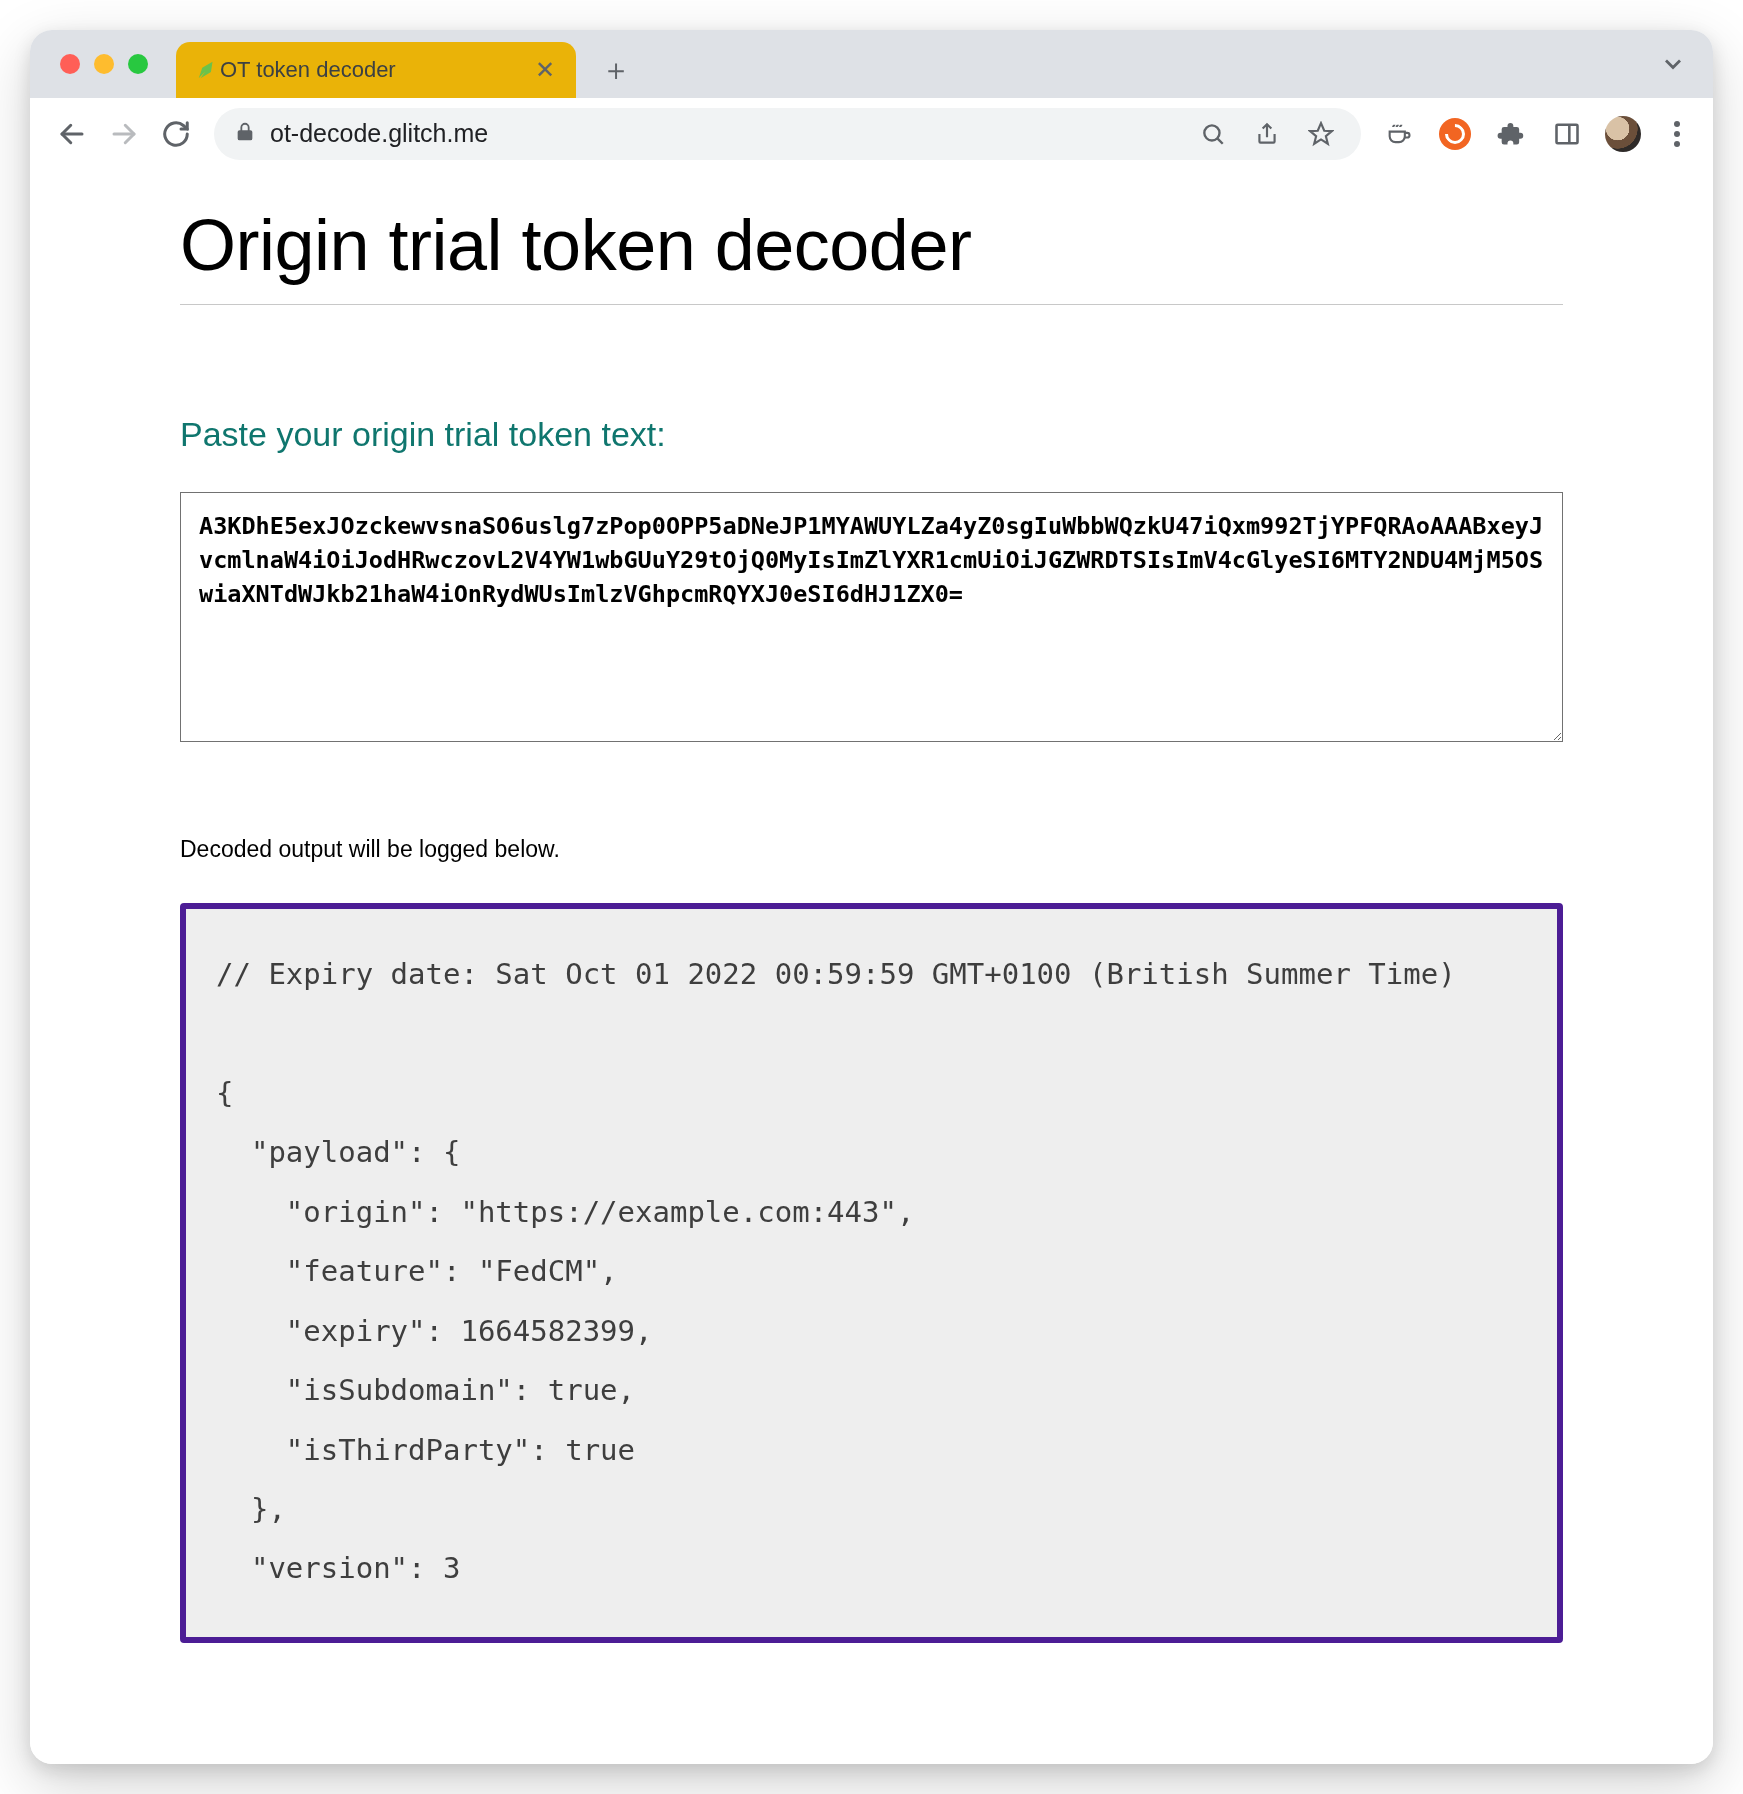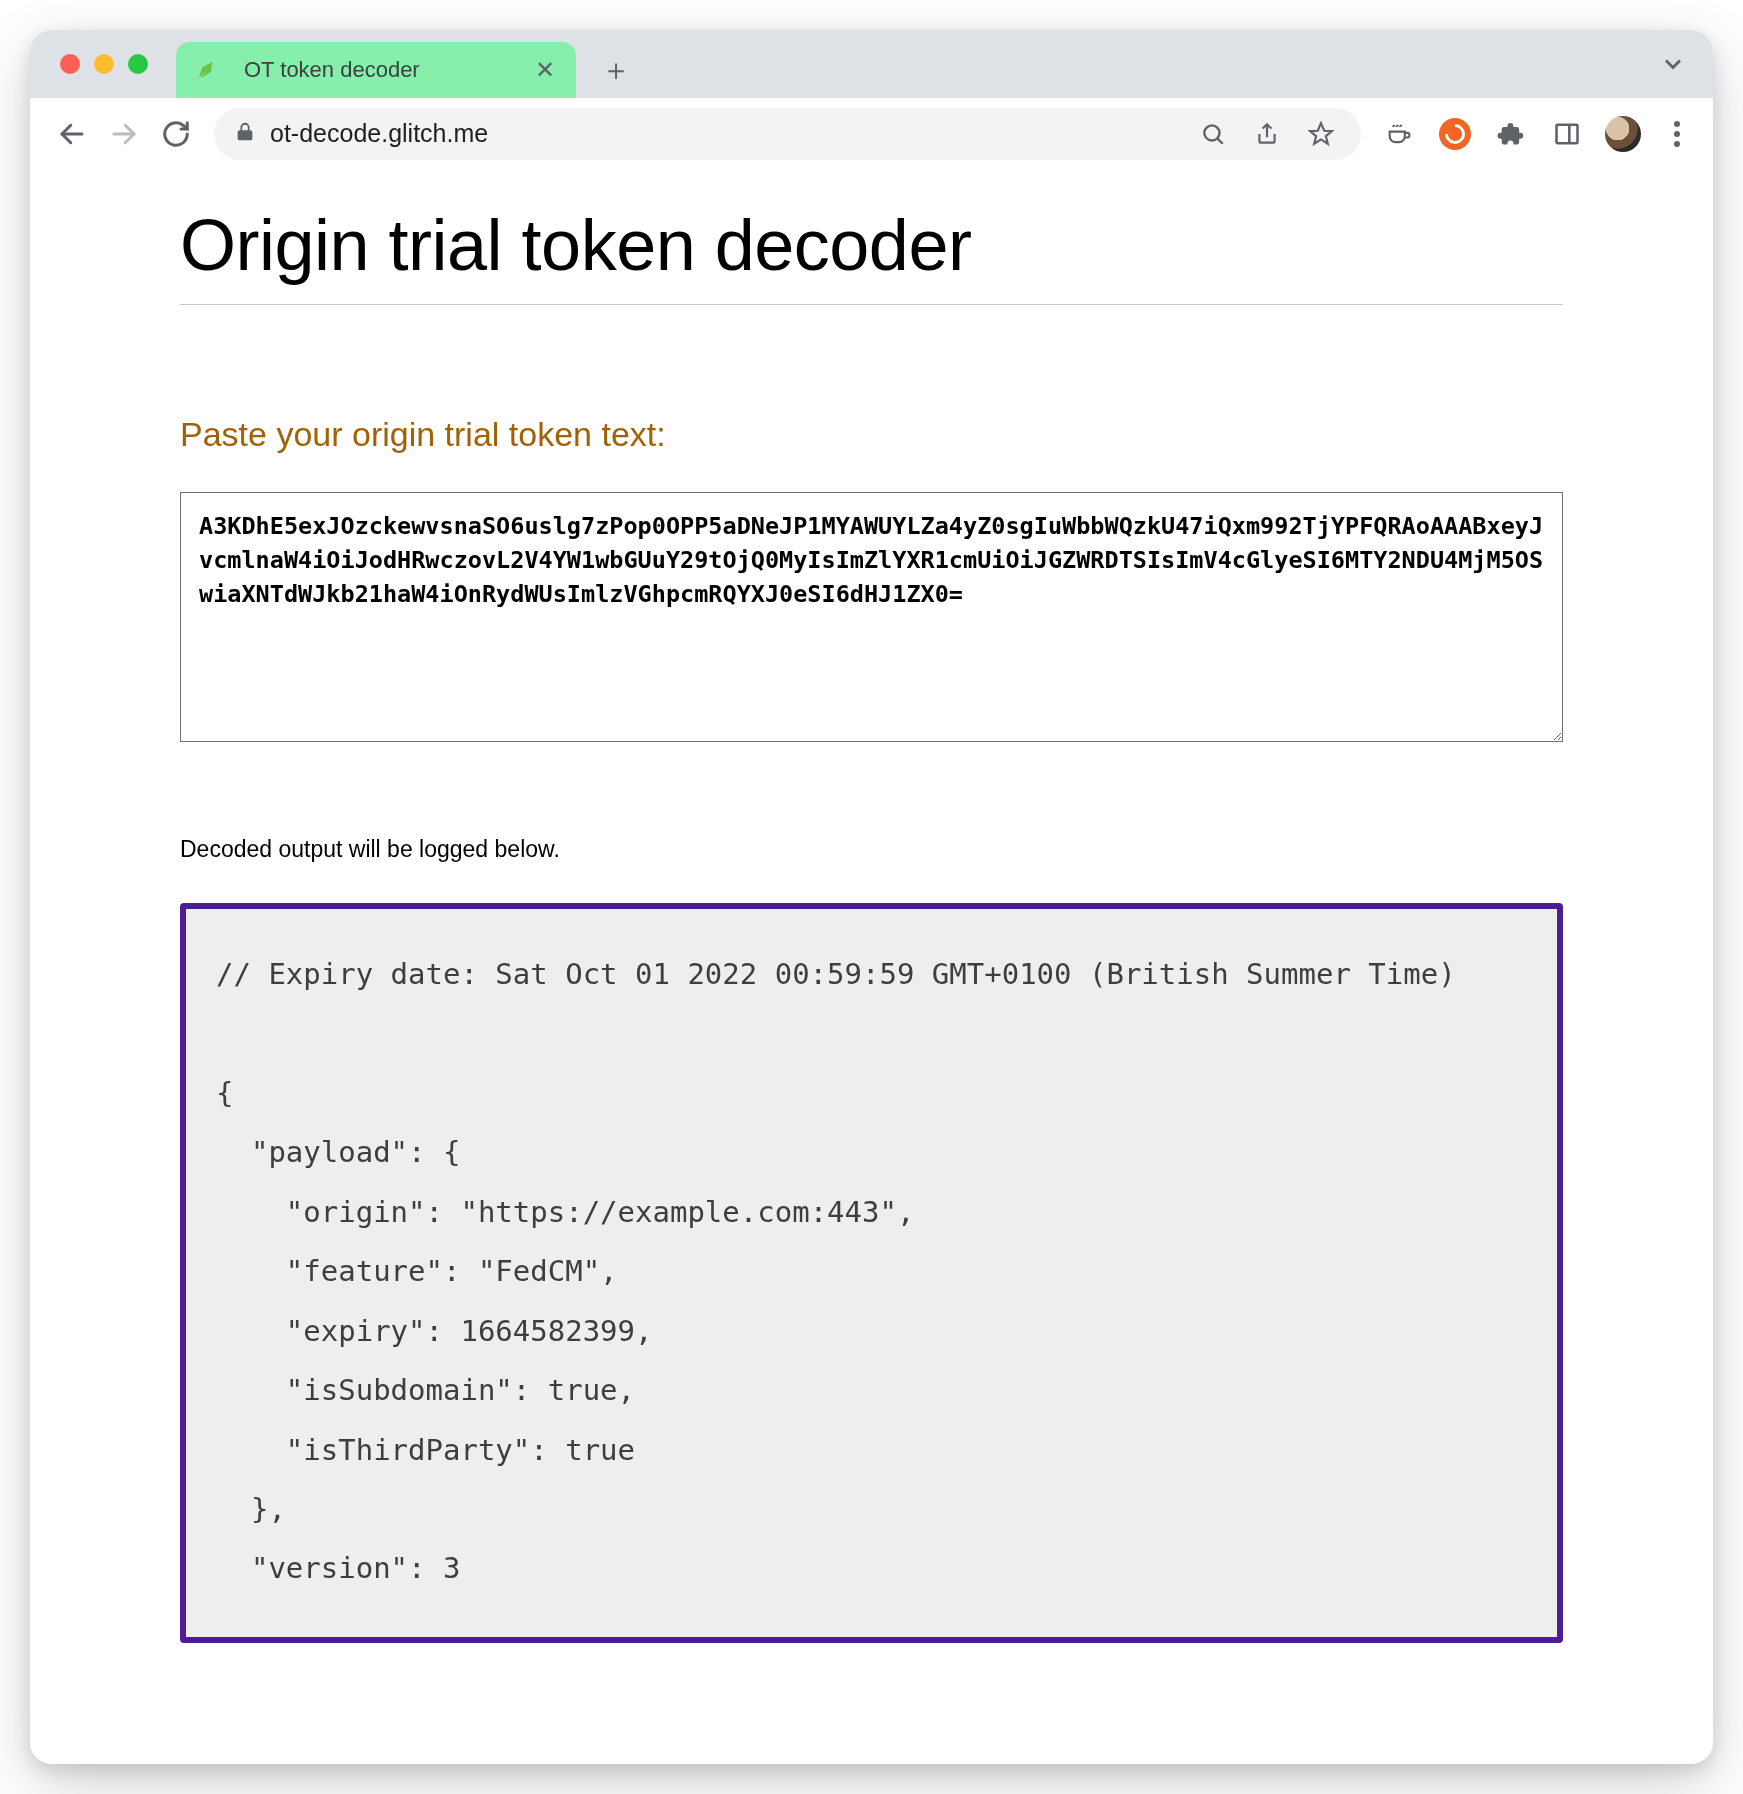--- a/index.html
+++ b/index.html
@@ -43,29 +43,29 @@
     height: 68px;
     padding-left: 16px;
     padding-right: 28px;
   }
   .tl { width: 20px; height: 20px; border-radius: 50%; }
   .tl.red { background:#ff5f57; }
   .tl.yellow { background:#febc2e; }
   .tl.green { background:#28c840; }
 
   .tab {
-    background:#86efac;
+    background:#eab308;
     height: 56px;
     min-width: 400px;
     border-top-left-radius: 14px;
     border-top-right-radius: 14px;
     display:flex;
     align-items:center;
     padding: 0 18px;
-    gap: 24px;
+    gap: 0;
     position: relative;
   }
   .tab .favicon {
     width: 26px; height: 26px;
     display:flex; align-items:center; justify-content:center;
   }
   .tab .favicon svg { width:22px; height:22px; }
   .tab-title {
     font-size: 22px;
     color:#3c4043;
@@ -202,21 +202,21 @@
     letter-spacing: -0.5px;
   }
   .rule {
     border:none;
     border-top:1px solid #c8c8c8;
     margin: 18px 0 110px 0;
   }
   h2.section {
     font-size: 34px;
     font-weight: 400;
-    color:#a16207;
+    color:#0f766e;
     margin: 2px 0 38px 0;
   }
   textarea.token-input {
     width: 100%;
     height: 250px;
     border:1px solid #717171;
     padding: 16px 18px;
     font-family: ui-monospace, SFMono-Regular, Menlo, Consolas, monospace;
     font-size: 23.5px;
     font-weight: 600;

